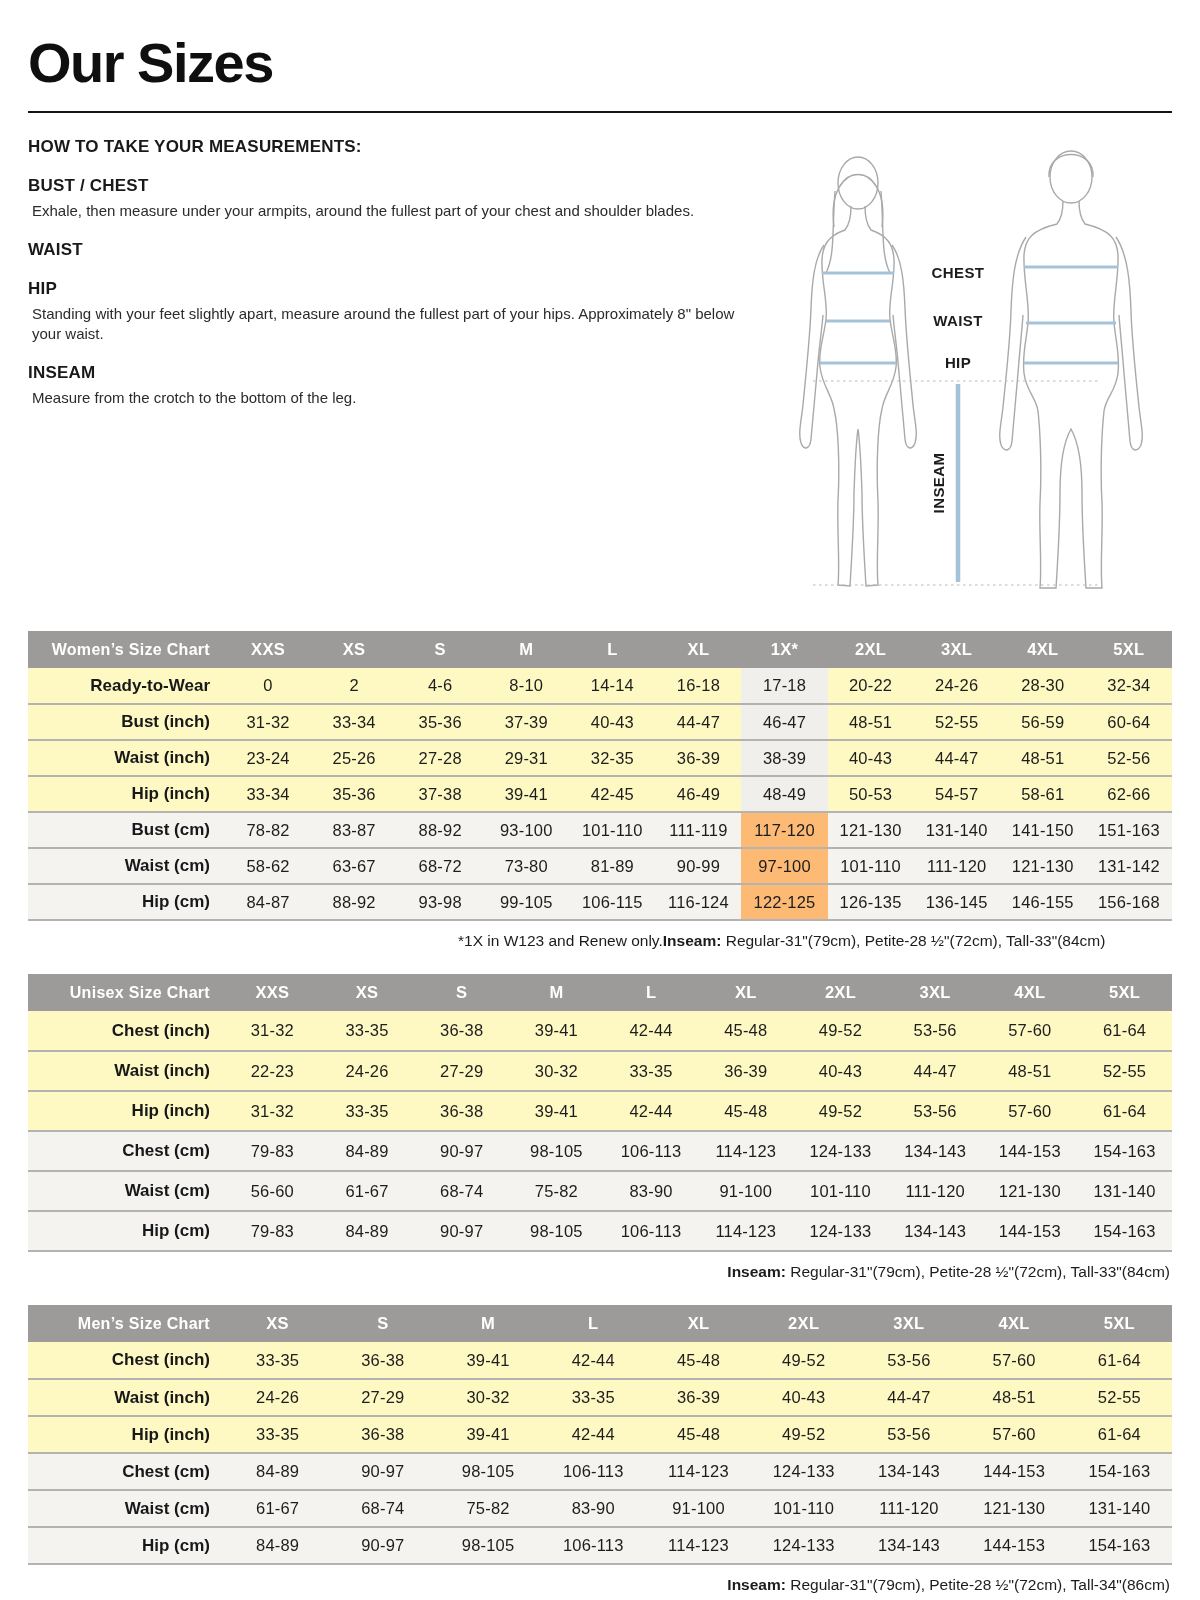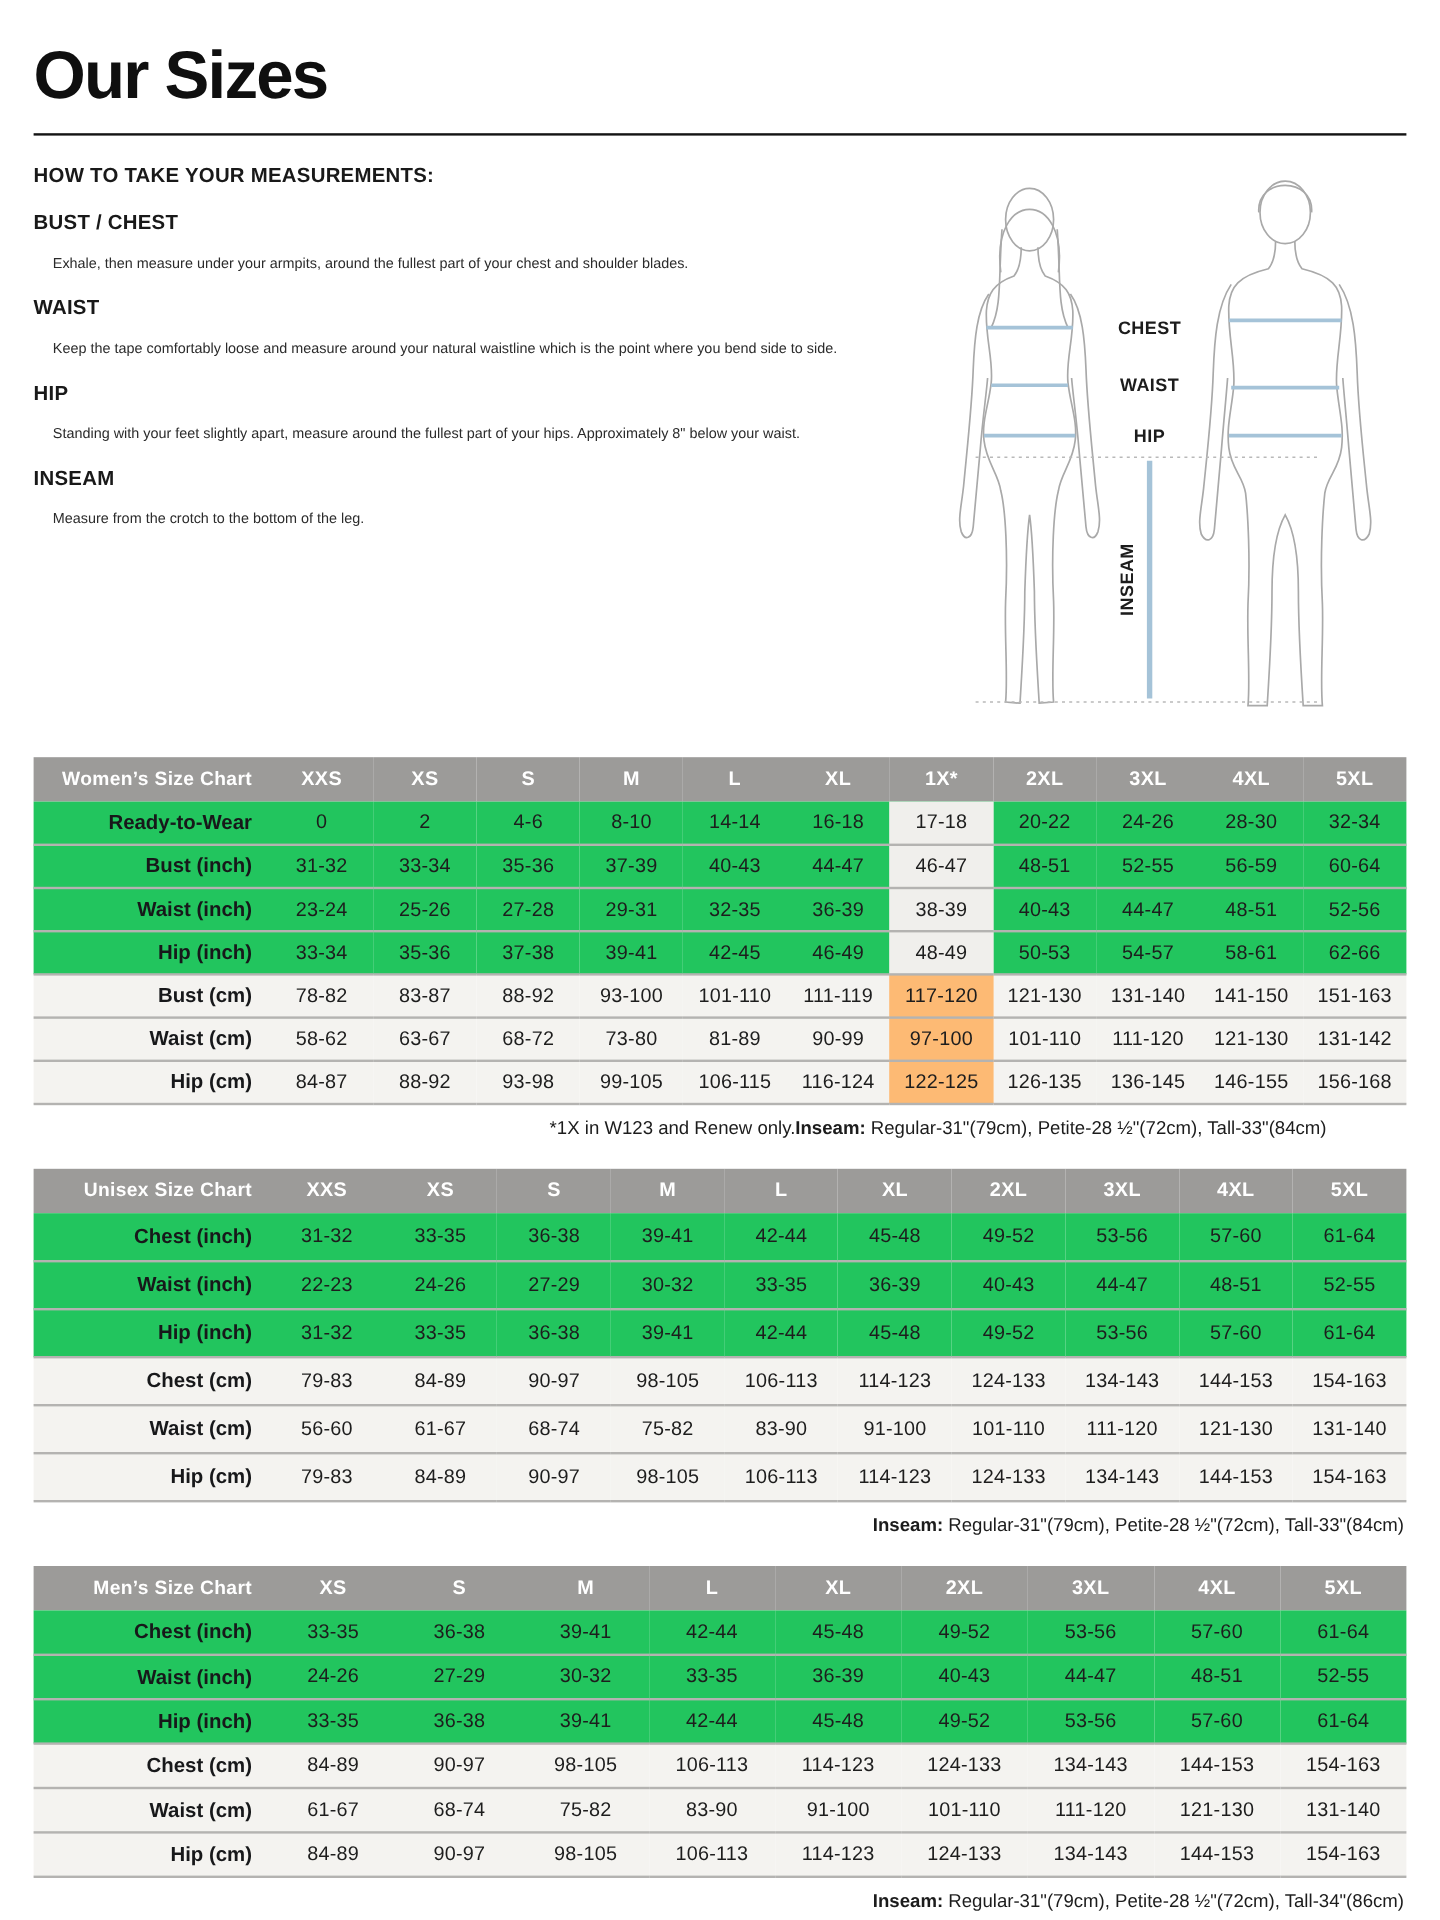--- a/index.html
+++ b/index.html
@@ -7,38 +7,38 @@
   body { width:1200px; font-family:"Liberation Sans", sans-serif; color:#212121; }
   .page { width:1200px; min-height:1600px; padding:24px 28px 12px; }
 
   h1.title { font-size:56px; font-weight:700; letter-spacing:-1.5px; color:#0f0f0f; margin:6px 0 16px; }
   .title-rule { border:none; border-top:2px solid #141414; margin:0 0 20px; }
 
   .top { display:flex; align-items:flex-start; }
   .instructions { width:748px; }
   .instructions h2 { font-size:17px; font-weight:700; color:#191919; margin:4px 0 2px; letter-spacing:.2px; }
   .sec h3 { font-size:17px; font-weight:700; color:#191919; margin:19px 0 5px; letter-spacing:.2px; }
-  .sec p { font-size:12px; line-height:1.33; margin:16px; color:#2b2b2b; }
+  .sec p { font-size:15px; line-height:1.33; margin:4px; color:#2b2b2b; }
 
   .figure { width:404px; margin-left:4px; margin-top:0; }
   .figure svg { display:block; }
   .fig-line { stroke:var(--measure-line,#a5c3d8); stroke-width:3; }
   .fig-outline { stroke:#a9a9a9; stroke-width:1.4; fill:none; }
   .fig-dotted { stroke:#b9b9b9; stroke-width:1.2; stroke-dasharray:2.5,3.5; fill:none; }
   .fig-lbl { font-size:15px; font-weight:700; fill:#1c1c1c; letter-spacing:.4px; }
   .fig-inseam-line { stroke:var(--measure-line,#a5c3d8); stroke-width:4.5; }
 
   .tables-wrap { margin-top:14px; }
   table.size-table { width:100%; border-collapse:collapse; table-layout:fixed; margin-top:24px; }
   table.size-table thead tr { height:37px; }
   thead th { background:var(--header-bar,#9c9b99); color:#fff; font-size:16.5px; font-weight:700; letter-spacing:.3px; }
   thead th.label-col { text-align:right; padding-right:15px; font-size:16px; font-weight:600; }
   tbody th.row-label { text-align:right; padding-right:15px; font-size:17px; font-weight:700; color:#17181a; }
   tbody td { text-align:center; font-size:16.5px; font-weight:500; color:#1d1d1d; letter-spacing:.2px; }
-  tbody tr { background:#22c55e; border-top:2px solid var(--divider,#b4b3b1); }
+  tbody tr { background:#fef9c3; border-top:2px solid var(--divider,#b4b3b1); }
   tbody tr:first-child { border-top:none; }
   tbody tr:last-child { border-bottom:2px solid var(--divider,#b4b3b1); }
   tbody tr.cm { background:var(--row-shade,#f4f3f0); }
   tbody td.hl { background:var(--column-highlight,#f0efec); }
   tbody tr.cm td.hl { background:#fdba74; }
   table.womens tbody tr { height:36px; }
   table.unisex tbody tr { height:40px; }
   table.mens tbody tr { height:37px; }
 
   .footnote { display:flex; justify-content:flex-end; font-size:15.5px; color:#1c1c1c; margin:11px 2px 2px; }
@@ -55,21 +55,20 @@
 
   <div class="top">
     <div class="instructions">
       <h2>HOW TO TAKE YOUR MEASUREMENTS:</h2>
       <div class="sec">
         <h3>BUST / CHEST</h3>
         <p>Exhale, then measure under your armpits, around the fullest part of your chest and shoulder blades.</p>
       </div>
       <div class="sec">
         <h3>WAIST</h3>
-        <p>Keep the tape comfortably loose and measure around your natural waistline which is the point where you bend side to side.</p>
       </div>
       <div class="sec">
         <h3>HIP</h3>
         <p>Standing with your feet slightly apart, measure around the fullest part of your hips. Approximately 8" below your waist.</p>
       </div>
       <div class="sec">
         <h3>INSEAM</h3>
         <p>Measure from the crotch to the bottom of the leg.</p>
       </div>
     </div>

